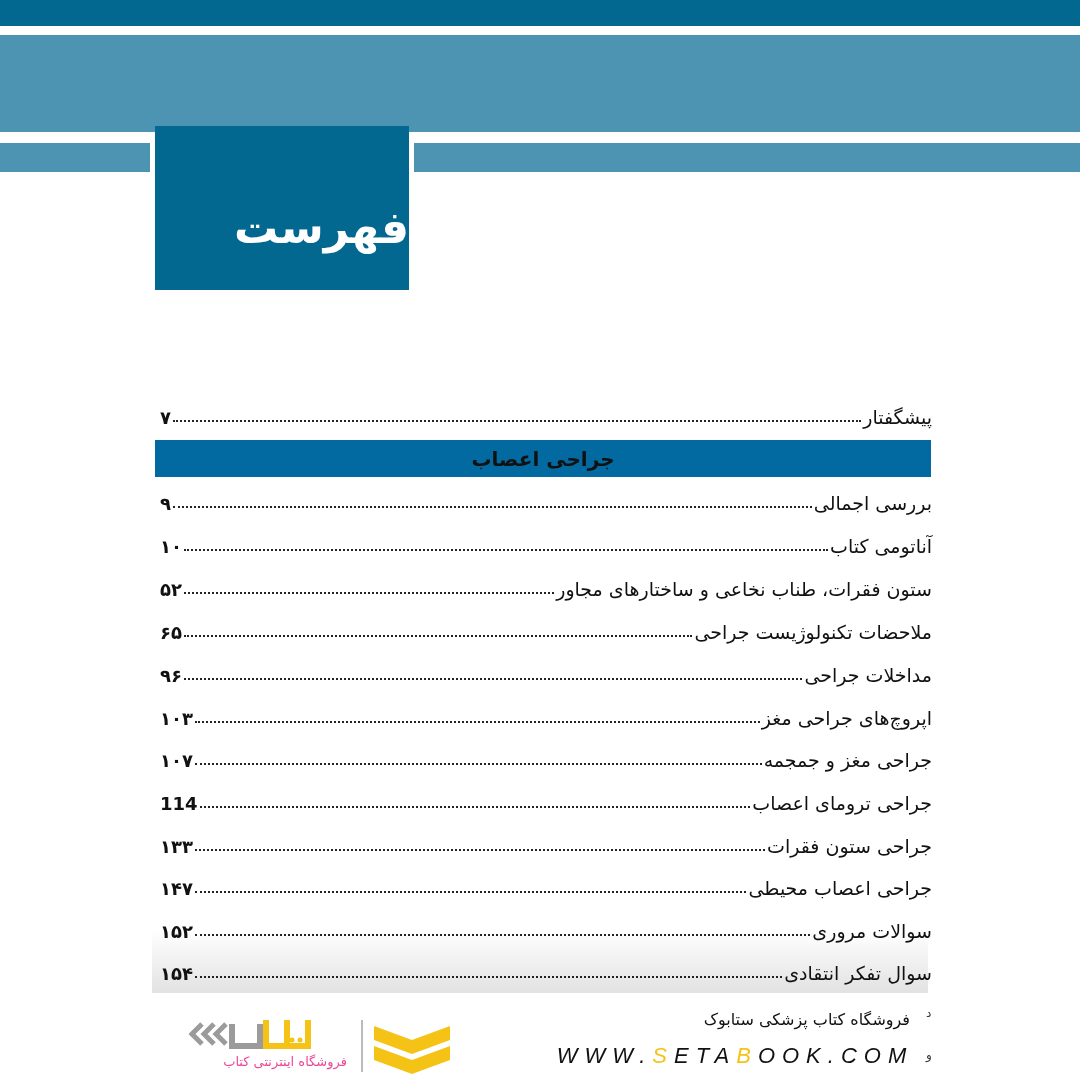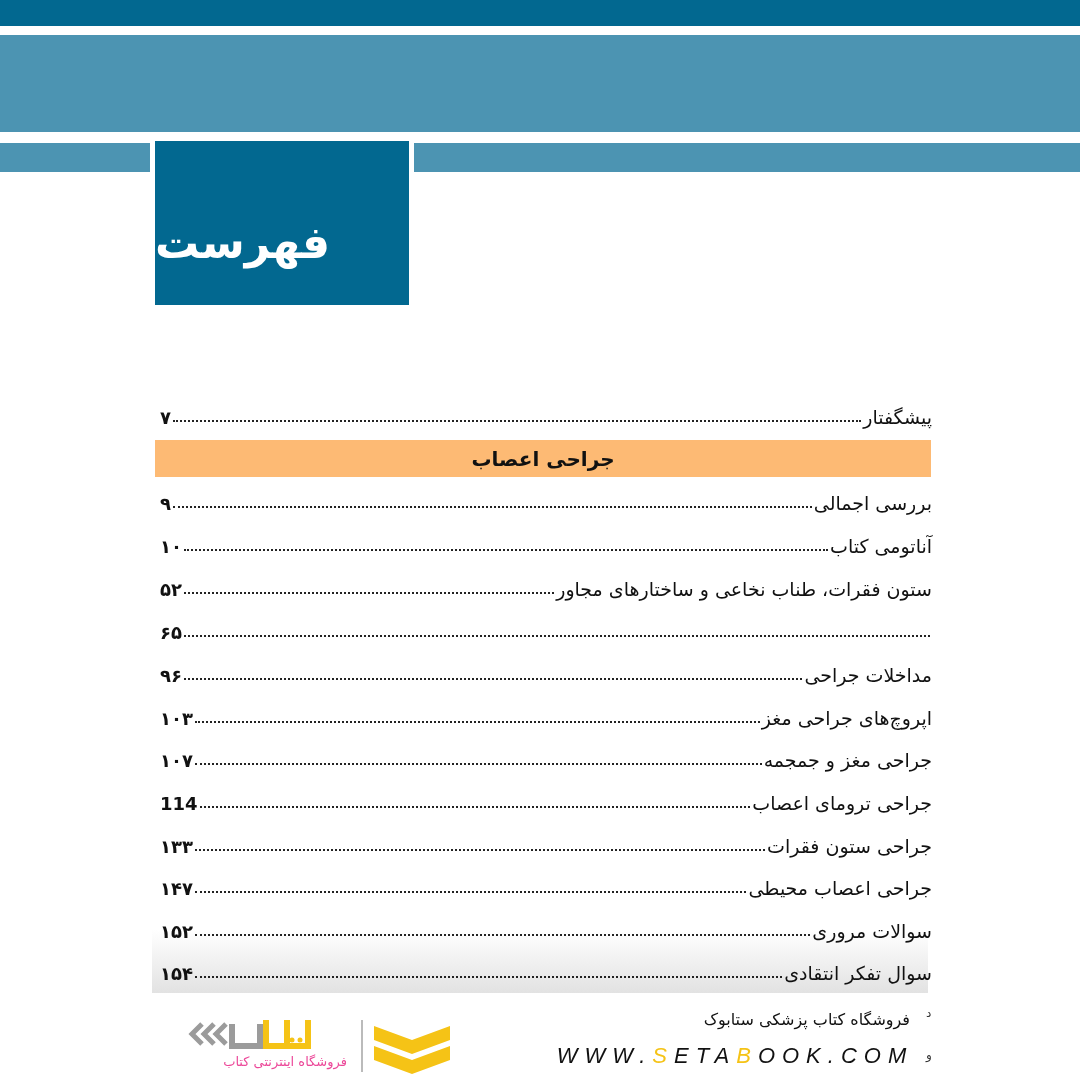--- a/index.html
+++ b/index.html
@@ -2,35 +2,35 @@
 <html><head>
 <meta charset="utf-8">
 <style>
   html, body { margin:0; padding:0; }
   body { width:1080px; height:1080px; position:relative; background:#ffffff; overflow:hidden;
          font-family:"DejaVu Sans", sans-serif; }
   .bar-top { position:absolute; left:0; top:0; width:1080px; height:26px; background:#026890; }
   .bar-mid { position:absolute; left:0; top:35px; width:1080px; height:97px; background:#4c94b2; }
   .strip-left { position:absolute; left:0; top:143px; width:150px; height:29px; background:#4c94b2; }
   .strip-right { position:absolute; left:414px; top:143px; width:666px; height:29px; background:#4c94b2; }
-  .title-box { position:absolute; left:155px; top:141px; width:254px; height:164px; background:#026890;
-               display:flex; align-items:center; justify-content:flex-start; }
+  .title-box { position:absolute; left:155px; top:126px; width:254px; height:164px; background:#026890;
+               display:flex; align-items:center; justify-content:flex-end; }
   .title-box span { color:#ffffff; font-size:44px; font-weight:bold; direction:rtl; margin-top:38px; }
 
   .fade { position:absolute; left:152px; top:930px; width:776px; height:63px;
           background:linear-gradient(to bottom, rgba(255,255,255,1) 0%, #e2e2e2 100%); }
 
   .toc { position:absolute; left:160px; width:772px; direction:rtl; }
   .row { position:absolute; left:0; width:772px; height:30px; display:flex; align-items:flex-end;
          direction:rtl; font-size:19px; color:#111; }
   .row .label { white-space:nowrap; }
   .row .dots { flex:1; border-bottom:2px dotted #222; margin:0 2px 6px 2px; height:0; }
   .row .page { white-space:nowrap; font-weight:bold; font-size:18px; }
 
-  .section { position:absolute; left:155px; top:440px; width:776px; height:37px; background:#fdba74;
+  .section { position:absolute; left:155px; top:440px; width:776px; height:37px; background:#0369a1;
              display:flex; align-items:center; justify-content:center; }
   .section span { font-weight:bold; font-size:20px; color:#111; direction:rtl; }
 
   .footer-text { position:absolute; left:560px; top:1010px; width:350px; text-align:right; direction:rtl;
                  font-size:16px; color:#111; }
   .footer-url { position:absolute; left:550px; top:1043px; width:370px; text-align:center;
                 font-size:22px; letter-spacing:7px; color:#111; font-family:"Liberation Sans", sans-serif;font-style:italic; }
   .footer-url .hl { color:#f5c316; }
   .edge-mark { position:absolute; left:926px; font-size:12px; color:#333; }
 
@@ -71,20 +71,21 @@
     <span class="label">آناتومی کتاب</span>
     <span class="dots"></span>
     <span class="page">۱۰</span>
   </div>
   <div class="row" style="top:570px;">
     <span class="label">ستون فقرات، طناب نخاعی و ساختارهای مجاور</span>
     <span class="dots"></span>
     <span class="page">۵۲</span>
   </div>
   <div class="row" style="top:613px;">
+    <span class="label">ملاحضات تکنولوژیست جراحی</span>
     <span class="dots"></span>
     <span class="page">۶۵</span>
   </div>
   <div class="row" style="top:656px;">
     <span class="label">مداخلات جراحی</span>
     <span class="dots"></span>
     <span class="page">۹۶</span>
   </div>
   <div class="row" style="top:699px;">
     <span class="label">اپروچ‌های جراحی مغز</span>

